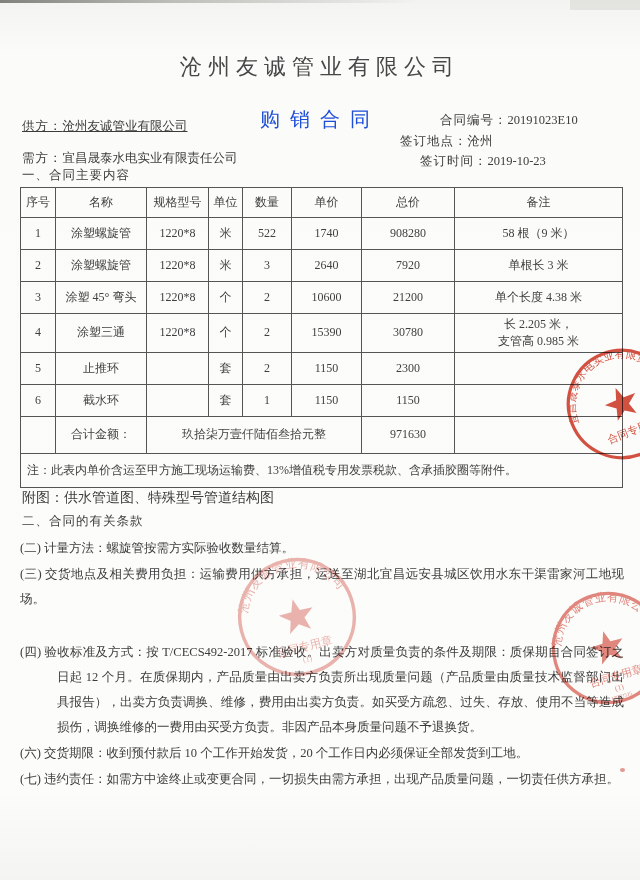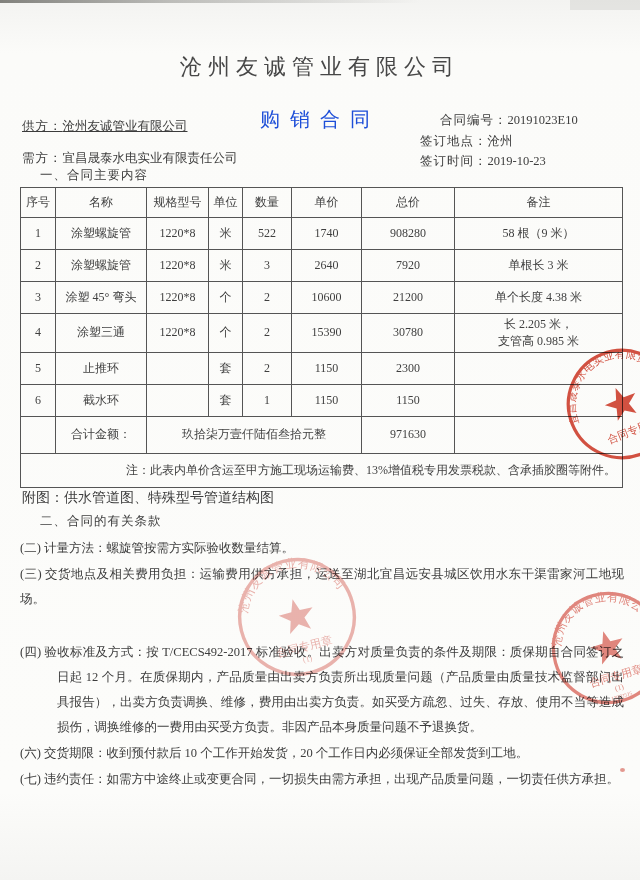--- a/index.html
+++ b/index.html
@@ -12,33 +12,33 @@
   }
   .abs { position: absolute; }
   .center { left: 0; width: 100%; text-align: center; }
   .title { top: 52px; font-size: 22px; letter-spacing: 6px; color: #474747; }
   .subtitle { top: 106px; font-size: 20px; letter-spacing: 10px; color: #1d4ed8; }
   .info { font-size: 12.5px; white-space: nowrap; }
   .lab { letter-spacing: 1px; }
   #supplier-line { left: 22px; top: 118px; text-decoration: underline; }
   #buyer-line { left: 22px; top: 150px; }
   #contract-no-line { left: 404px; top: 112px; margin-left: 36px; }
-  #sign-place-line { left: 420px; top: 133px; }
+  #sign-place-line { left: 400px; top: 133px; }
   #sign-date-line { left: 420px; top: 153px; }
-  .sec-head { left: 40px; font-size: 12.5px; letter-spacing: 1px; }
+  .sec-head { left: 22px; font-size: 12.5px; letter-spacing: 1px; }
   #sec1-head { top: 167px; }
   #items-table { left: 20px; top: 187px; width: 602px; border-collapse: collapse;
     font-size: 12px; color: #3f3f3f; table-layout: fixed; }
   #items-table th, #items-table td { border: 1px solid #555; text-align: center;
     padding: 2px 3px; font-weight: normal; white-space: pre-line; line-height: 1.4; }
   #items-table thead tr { height: 30px; }
   #items-table tbody tr { height: 32px; }
   #items-table tr.summary-row { height: 37px; margin-left: 32px; }
   #items-table tr.note-row { height: 34px; }
-  #items-table tr.note-row td { text-align: right; padding: 6px 6px; }
+  #items-table tr.note-row td { text-align: left; padding: 6px 6px; }
   #attachment-line { left: 22px; top: 489px; font-size: 14px; }
   #sec2-head { top: 513px; }
   #clauses { left: 20px; top: 536px; width: 604px; font-size: 12.5px; line-height: 25px; }
   #clauses p { margin: 0 0 1px 0; text-align: justify; }
   #clauses p.hang { padding-left: 37px; text-indent: -37px; margin-top: 28px; }
   .seal { position: absolute; mix-blend-mode: multiply; pointer-events: none; }
   #buyer-seal-stamp { left: 563px; top: 345px; opacity: 0.88; }
   #supplier-center-seal-stamp { left: 234px; top: 554px; opacity: 0.5; }
   #supplier-right-seal-stamp { left: 548px; top: 588px; opacity: 0.72; }
   .artifact { position: absolute; }

